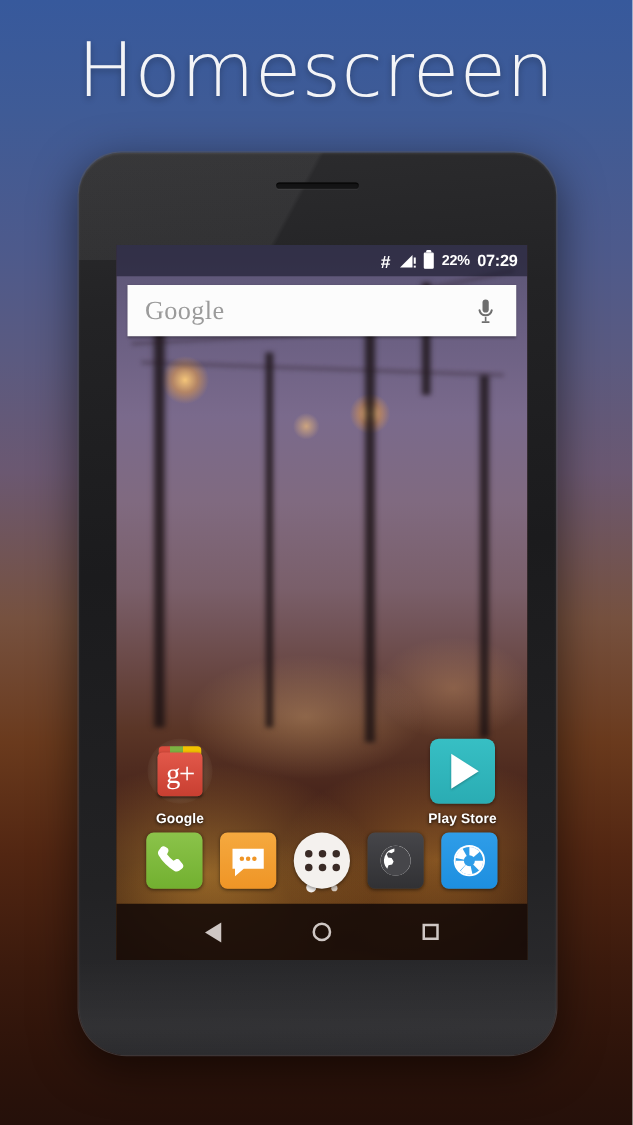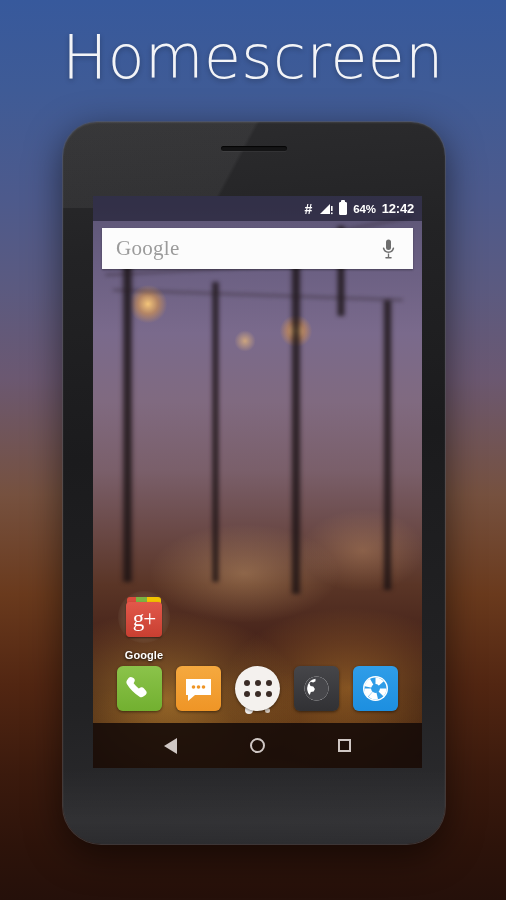--- a/index.html
+++ b/index.html
@@ -407,22 +407,22 @@
     <div class="statusbar">
       <span class="sb-hash">#</span>
       <span class="sb-signal">
         <svg width="14" height="12" viewBox="0 0 14 12">
           <polygon points="1,11 11,11 11,1" fill="#ffffff"></polygon>
           <rect x="12" y="3" width="1.6" height="5" fill="#ffffff"></rect>
           <rect x="12" y="9.5" width="1.6" height="1.6" fill="#ffffff"></rect>
         </svg>
       </span>
       <span class="sb-battery"></span>
-      <span class="sb-pct">64%</span>
-      <span class="sb-time">12:42</span>
+      <span class="sb-pct">22%</span>
+      <span class="sb-time">07:29</span>
     </div>
 
     <div class="searchbar">
       <span class="search-text">Google</span>
       <span class="mic">
         <svg width="15" height="22" viewBox="0 0 15 22">
           <rect x="5" y="1.5" width="5" height="10.5" rx="2.5" fill="#6e6e6e"></rect>
           <path d="M2.6 10.2 A5 5 0 0 0 12.4 10.2" stroke="#6e6e6e" stroke-width="1.6" fill="none" stroke-linecap="round"></path>
           <rect x="6.85" y="15.5" width="1.3" height="3.6" fill="#6e6e6e"></rect>
           <rect x="4.3" y="19" width="6.4" height="1.4" rx="0.6" fill="#6e6e6e"></rect>
@@ -434,20 +434,27 @@
 
       <div class="app google">
         <div class="icon-box">
           <span class="gplus-folder"></span>
           <span class="gplus-strip"></span>
           <span class="gplus-tile">g+</span>
         </div>
         <div class="app-label">Google</div>
       </div>
 
+      <div class="app play">
+        <div class="icon-box">
+          <span class="play-tile"></span>
+          <span class="play-tri"></span>
+        </div>
+        <div class="app-label">Play Store</div>
+      </div>
 
     </div>
 
     <div class="dots">
       <span class="dot active"></span>
       <span class="dot inactive"></span>
     </div>
 
     <div class="dock">
 

